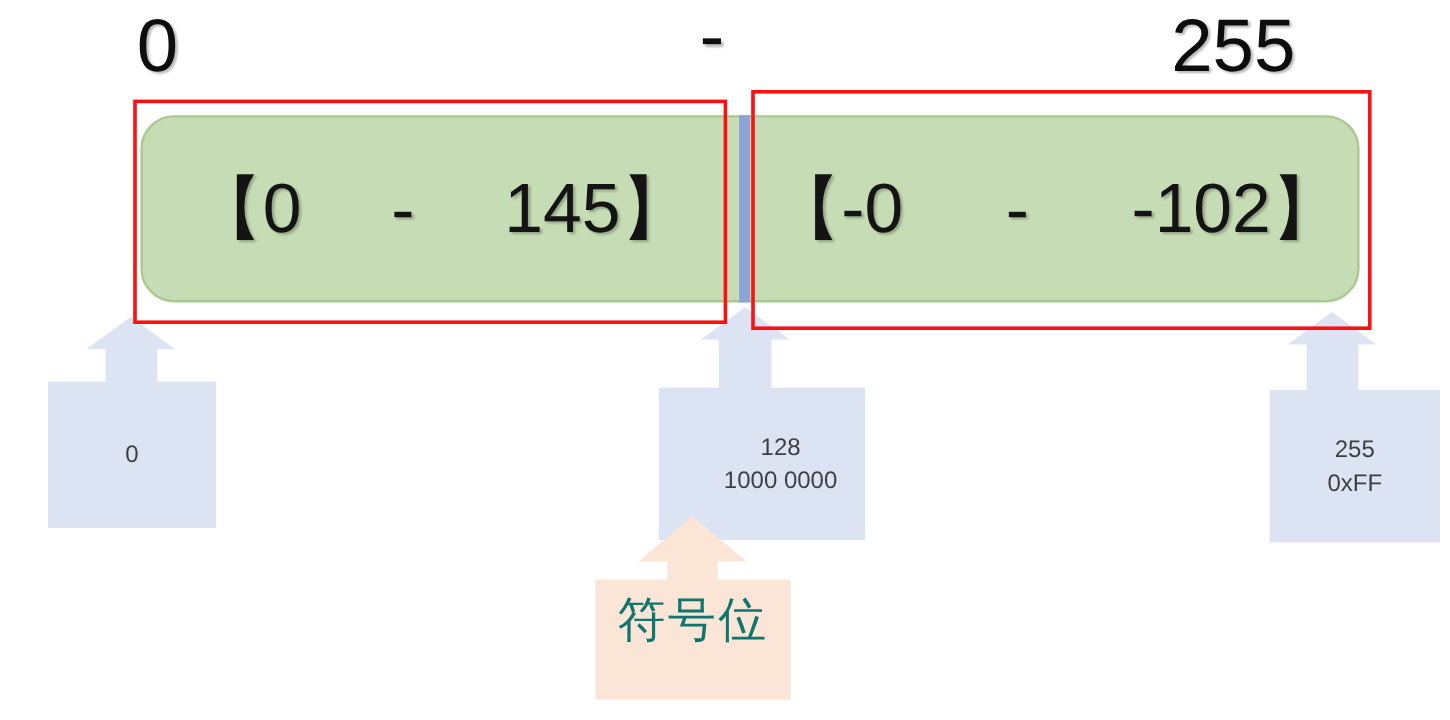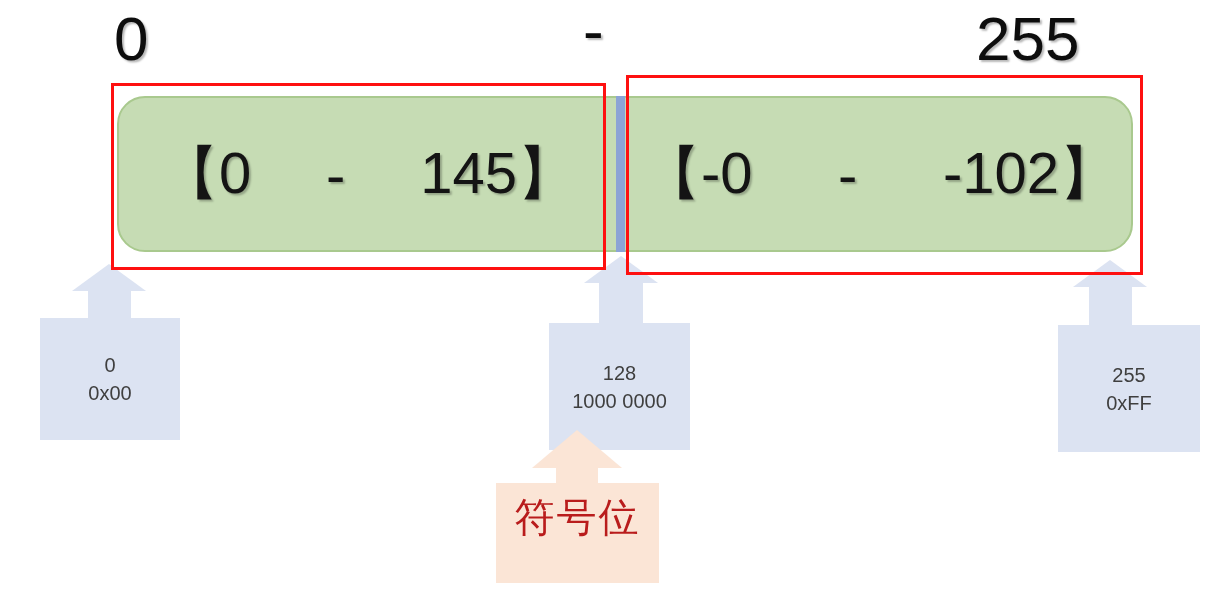--- a/index.html
+++ b/index.html
@@ -47,27 +47,27 @@
   .red-box.right { left:626px; top:75px;  width:517px; height:200px; }
 
   
   .callout {
     position:absolute; background:var(--callout-blue,#dce3f2);
     color:var(--text-dark,#3f3f3f); font-size:20px; line-height:28px;
     text-align:center; display:flex; flex-direction:column;
     justify-content:center;
   }
   .callout.zero { left:40px;   top:318px; width:140px; height:122px; }
-  .callout.mid  { left:549px;  top:323px; width:141px; height:127px; }
+  .callout.mid  { left:549px;  top:323px; width:141px; height:127px;padding-left:31px; }
   .callout.max  { left:1058px; top:325px; width:142px; height:127px; }
 
   .callout.sign {
     left:496px; top:483px; width:163px; height:100px;
     background:var(--callout-orange,#fbe5d6);
-    color:#b91c1c; font-size:40px; line-height:1;
+    color:#0f766e; font-size:40px; line-height:1;
     justify-content:flex-start; padding-top:14px; box-sizing:border-box;
     letter-spacing:2px;
   }
 
   
   .arrow-head { position:absolute; width:0; height:0; }
   .arrow-stem { position:absolute; }
   .blue  .arrow-head { border-left:37px solid transparent; border-right:37px solid transparent; border-bottom:27px solid var(--callout-blue,#dce3f2); }
   .blue  .arrow-stem { background:var(--callout-blue,#dce3f2); }
   .orange .arrow-head { border-left:45px solid transparent; border-right:45px solid transparent; border-bottom:38px solid var(--callout-orange,#fbe5d6); }
@@ -115,21 +115,20 @@
     <div class="arrow-head"></div>
     <div class="arrow-stem"></div>
   </div>
   <div class="arrow blue max">
     <div class="arrow-head"></div>
     <div class="arrow-stem"></div>
   </div>
 
   <div class="callout zero">
     <div>0</div>
-    <div>0x00</div>
   </div>
   <div class="callout mid">
     <div>128</div>
     <div>1000 0000</div>
   </div>
   <div class="callout max">
     <div>255</div>
     <div>0xFF</div>
   </div>
 

